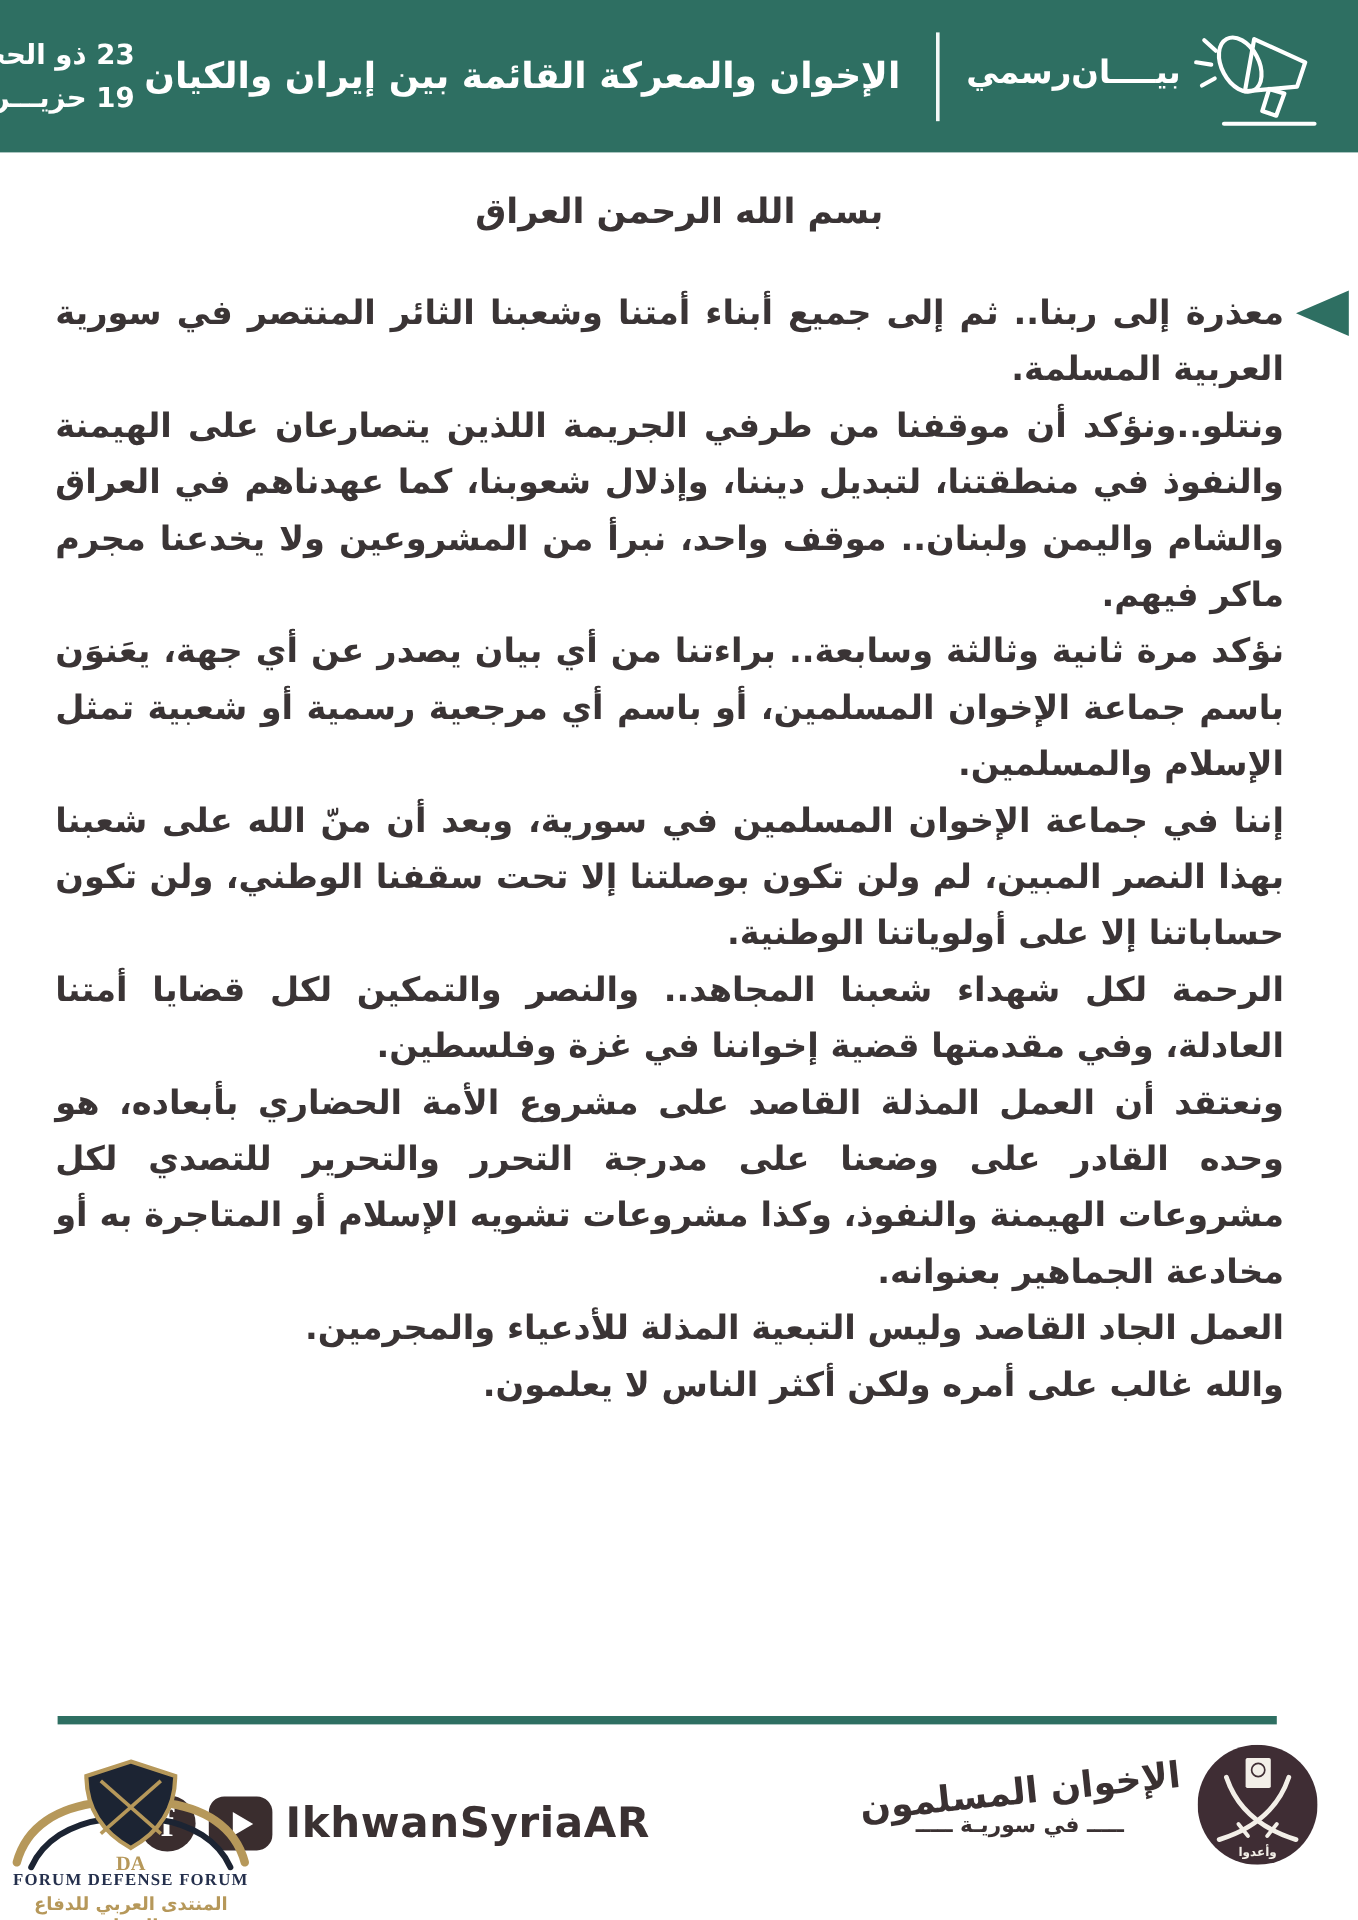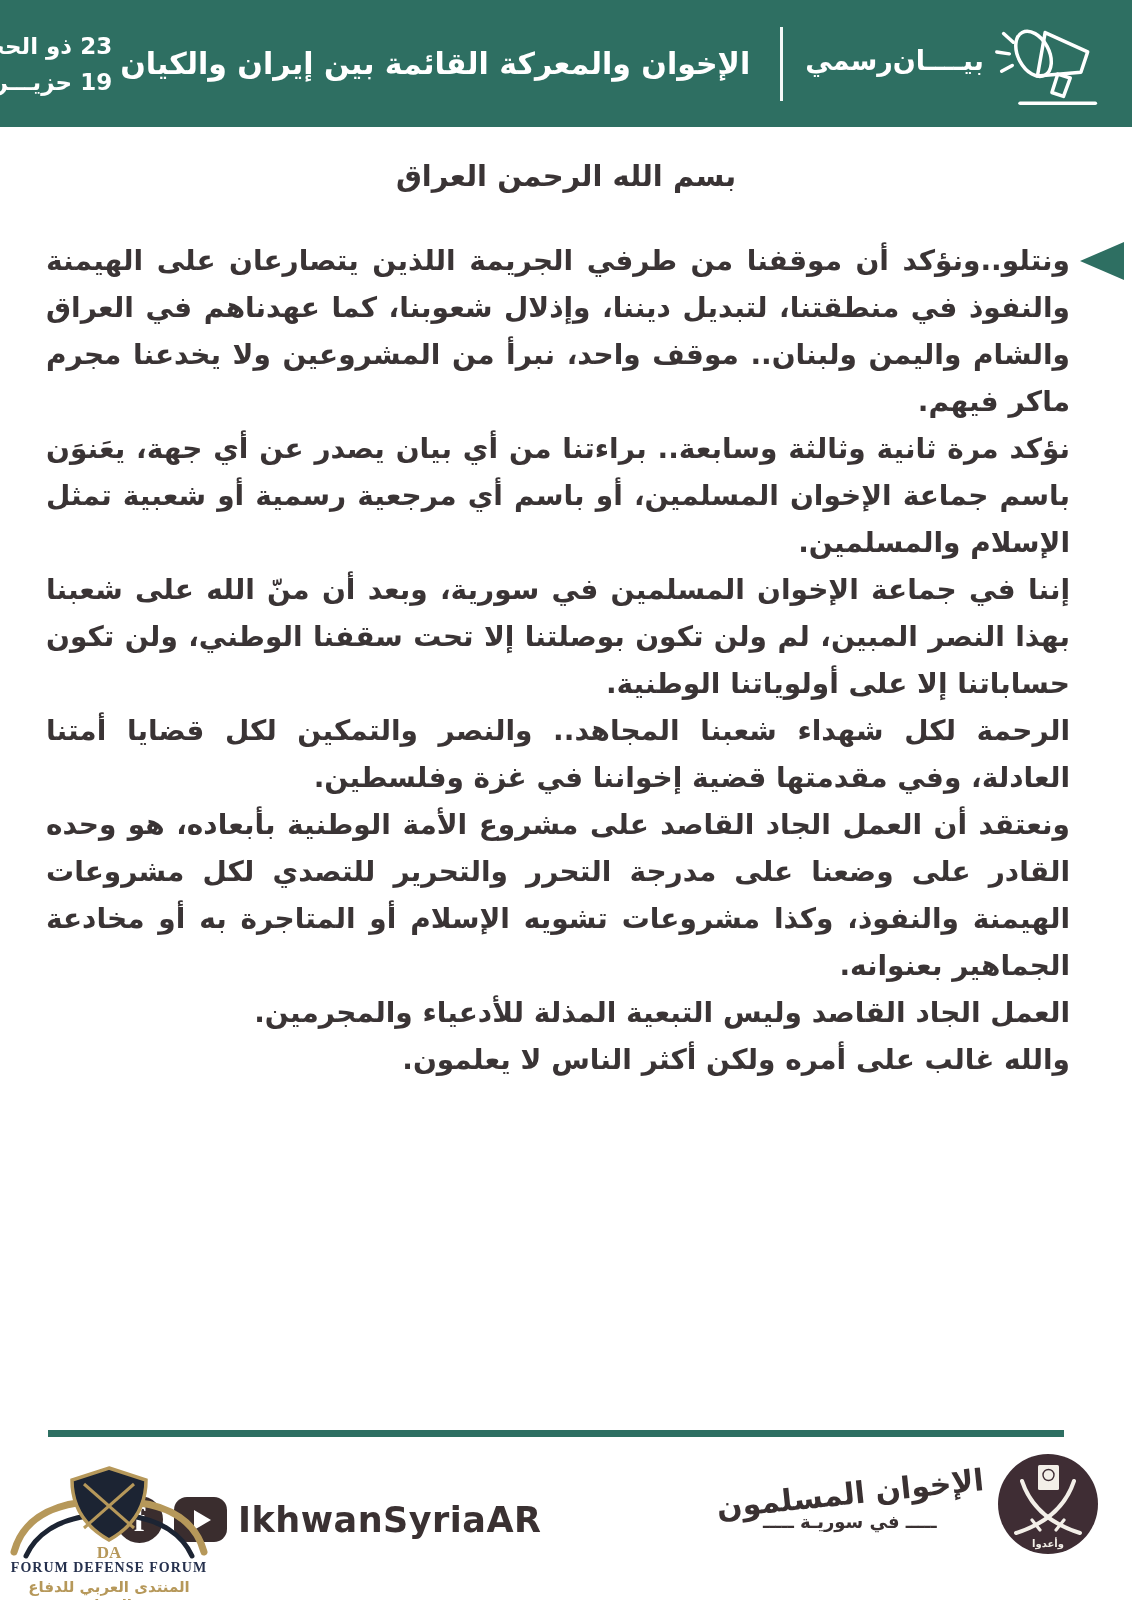--- a/index.html
+++ b/index.html
@@ -127,25 +127,26 @@
     <div class="header-dates">
       <span>23  ذو الحجة  1446هـ</span>
       <span>19  حزيـــران  2025م</span>
     </div>
   </div>
 
   <div class="bismillah">بسم الله الرحمن العراق</div>
 
   <div class="content">
     <div class="para-bullet"></div>
+  <p class="para">معذرة إلى ربنا.. ثم إلى جميع أبناء أمتنا وشعبنا الثائر المنتصر في سورية العربية المسلمة.</p>
       <p class="para">ونتلو..ونؤكد أن موقفنا من طرفي الجريمة اللذين يتصارعان على الهيمنة والنفوذ في منطقتنا، لتبديل ديننا، وإذلال شعوبنا، كما عهدناهم في العراق والشام واليمن ولبنان.. موقف واحد، نبرأ من المشروعين ولا يخدعنا مجرم ماكر فيهم.</p>
       <p class="para">نؤكد مرة ثانية وثالثة وسابعة.. براءتنا من أي بيان يصدر عن أي جهة، يعَنوَن باسم جماعة الإخوان المسلمين، أو باسم أي مرجعية رسمية أو شعبية تمثل الإسلام والمسلمين.</p>
       <p class="para">إننا في جماعة الإخوان المسلمين في سورية، وبعد أن منّ الله على شعبنا بهذا النصر المبين، لم ولن تكون بوصلتنا إلا تحت سقفنا الوطني، ولن تكون حساباتنا إلا على أولوياتنا الوطنية.</p>
       <p class="para">الرحمة لكل شهداء شعبنا المجاهد.. والنصر والتمكين لكل قضايا أمتنا العادلة، وفي مقدمتها قضية إخواننا في غزة وفلسطين.</p>
-      <p class="para">ونعتقد أن العمل الجاد القاصد على مشروع الأمة الوطنية بأبعاده، هو وحده القادر على وضعنا على مدرجة التحرر والتحرير للتصدي لكل مشروعات الهيمنة والنفوذ، وكذا مشروعات تشويه الإسلام أو المتاجرة به أو مخادعة الجماهير بعنوانه.</p>
+      <p class="para">ونعتقد أن العمل المذلة القاصد على مشروع الأمة الحضاري بأبعاده، هو وحده القادر على وضعنا على مدرجة التحرر والتحرير للتصدي لكل مشروعات الهيمنة والنفوذ، وكذا مشروعات تشويه الإسلام أو المتاجرة به أو مخادعة الجماهير بعنوانه.</p>
       <p class="para">العمل الجاد القاصد وليس التبعية المذلة للأدعياء والمجرمين.</p>
       <p class="para">والله غالب على أمره ولكن أكثر الناس لا يعلمون.</p>
     </div>
 
   <div class="footer">
     <div class="footer-rule"></div>
 
     <div class="social-row">
       <div class="fb-icon">
         <span>f</span>

